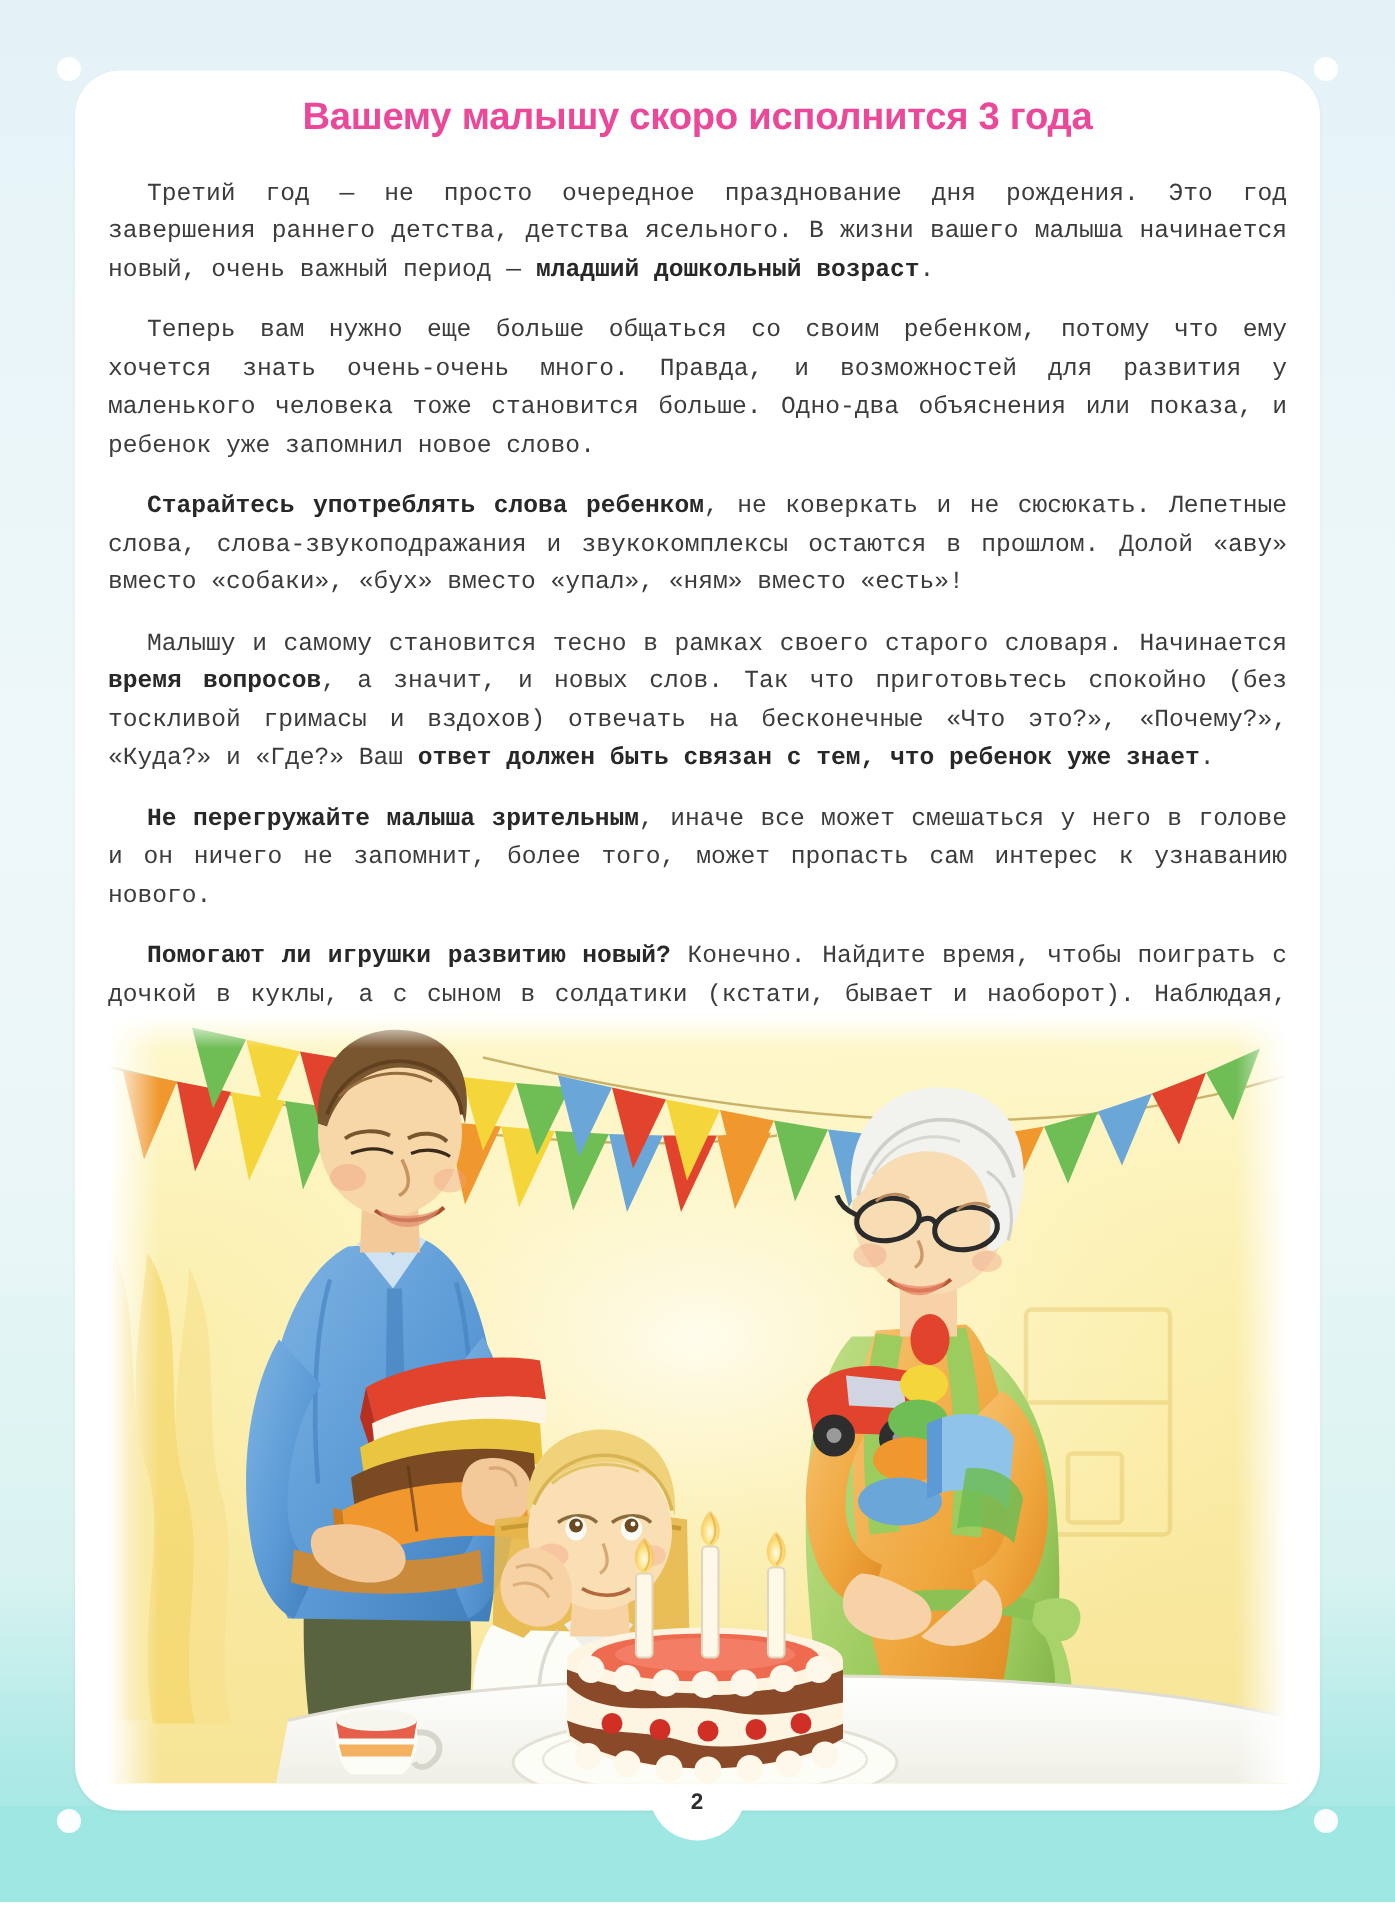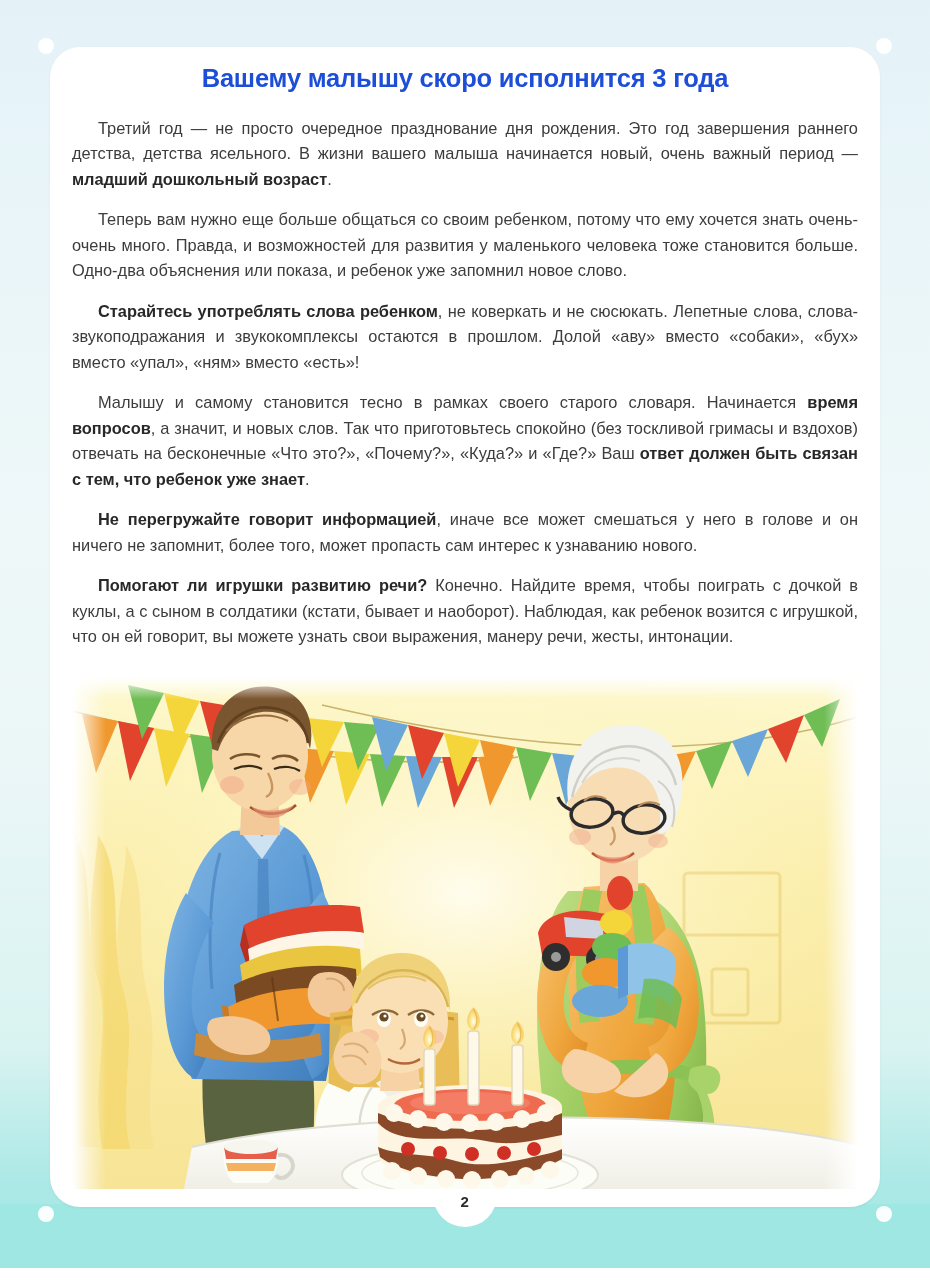--- a/index.html
+++ b/index.html
@@ -50,32 +50,33 @@
     font-family:"Liberation Sans", sans-serif;
     font-size:15px;font-weight:bold;color:#2d2d2d;letter-spacing:.5px;
   }
 
   
   #content{
     position:absolute;left:22px;top:16px;width:786px;
   }
   h1#doc-title{
     margin:0 0 22px 0;
-    font-size:25.5px;font-weight:bold;color:#1d4ed8;
+    font-size:25.5px;font-weight:bold;color:#ec4899;
     text-align:center;letter-spacing:-.2px;
     line-height:1.2;
   }
   p.para{
     margin:0 0 15px 0;
     font-size:16.4px;
     line-height:25.5px;
     color:#3c3c3c;
     text-align:justify;
     text-indent:26px;
     hyphens:none;
+    font-family:Liberation Mono, monospace;
     -webkit-hyphens:none;
   }
   p.para:last-of-type{margin-bottom:0;}
   .b{font-weight:bold;color:#282828;}
 
   
   #illustration{
     position:absolute;left:22px;top:630px;width:786px;height:512px;
   }
   #illustration svg{display:block;width:786px;height:512px;}
@@ -96,22 +97,22 @@
 
   <div id="content">
 
     <h1 id="doc-title">Вашему малышу скоро исполнится 3 года</h1>
 
     <div id="paragraphs">
         <p class="para"><span>Третий год — не просто очередное празднование дня рождения. Это год завершения раннего детства, детства ясельного. В жизни вашего малыша начинается новый, очень важный период — </span><span class="b">младший дошкольный возраст</span><span>.</span></p>
         <p class="para"><span>Теперь вам нужно еще больше общаться со своим ребенком, потому что ему хочется знать очень-очень много. Правда, и возможностей для развития у маленького человека тоже становится больше. Одно-два объяснения или показа, и ребенок уже запомнил новое слово.</span></p>
         <p class="para"><span class="b">Старайтесь употреблять слова ребенком</span><span>, не коверкать и не сюсюкать. Лепетные слова, слова-звукоподражания и звукокомплексы остаются в прошлом. Долой «аву» вместо «собаки», «бух» вместо «упал», «ням» вместо «есть»!</span></p>
         <p class="para"><span>Малышу и самому становится тесно в рамках своего старого словаря. Начинается </span><span class="b">время вопросов</span><span>, а значит, и новых слов. Так что приготовьтесь спокойно (без тоскливой гримасы и вздохов) отвечать на бесконечные «Что это?», «Почему?», «Куда?» и «Где?» Ваш </span><span class="b">ответ должен быть связан с тем, что ребенок уже знает</span><span>.</span></p>
-        <p class="para"><span class="b">Не перегружайте говорит информацией</span><span>, иначе все может смешаться у него в голове и он ничего не запомнит, более того, может пропасть сам интерес к узнаванию нового.</span></p>
-        <p class="para"><span class="b">Помогают ли игрушки развитию речи?</span><span> Конечно. Найдите время, чтобы поиграть с дочкой в куклы, а с сыном в солдатики (кстати, бывает и наоборот). Наблюдая, как ребенок возится с игрушкой, что он ей говорит, вы можете узнать свои выражения, манеру речи, жесты, интонации.</span></p>
+        <p class="para"><span class="b">Не перегружайте малыша зрительным</span><span>, иначе все может смешаться у него в голове и он ничего не запомнит, более того, может пропасть сам интерес к узнаванию нового.</span></p>
+        <p class="para"><span class="b">Помогают ли игрушки развитию новый?</span><span> Конечно. Найдите время, чтобы поиграть с дочкой в куклы, а с сыном в солдатики (кстати, бывает и наоборот). Наблюдая, как ребенок возится с игрушкой, что он ей говорит, вы можете узнать свои выражения, манеру речи, жесты, интонации.</span></p>
       </div>
 
   </div>
 
   <div id="illustration">
     <svg viewBox="0 0 786 512" xmlns="http://www.w3.org/2000/svg" role="img" aria-label="illustration">
       <defs>
         <linearGradient id="wallGrad" x1="0" y1="0" x2="0" y2="1">
           <stop offset="0%" stop-color="#fdf8cf"></stop>
           <stop offset="40%" stop-color="#fbeeab"></stop>

